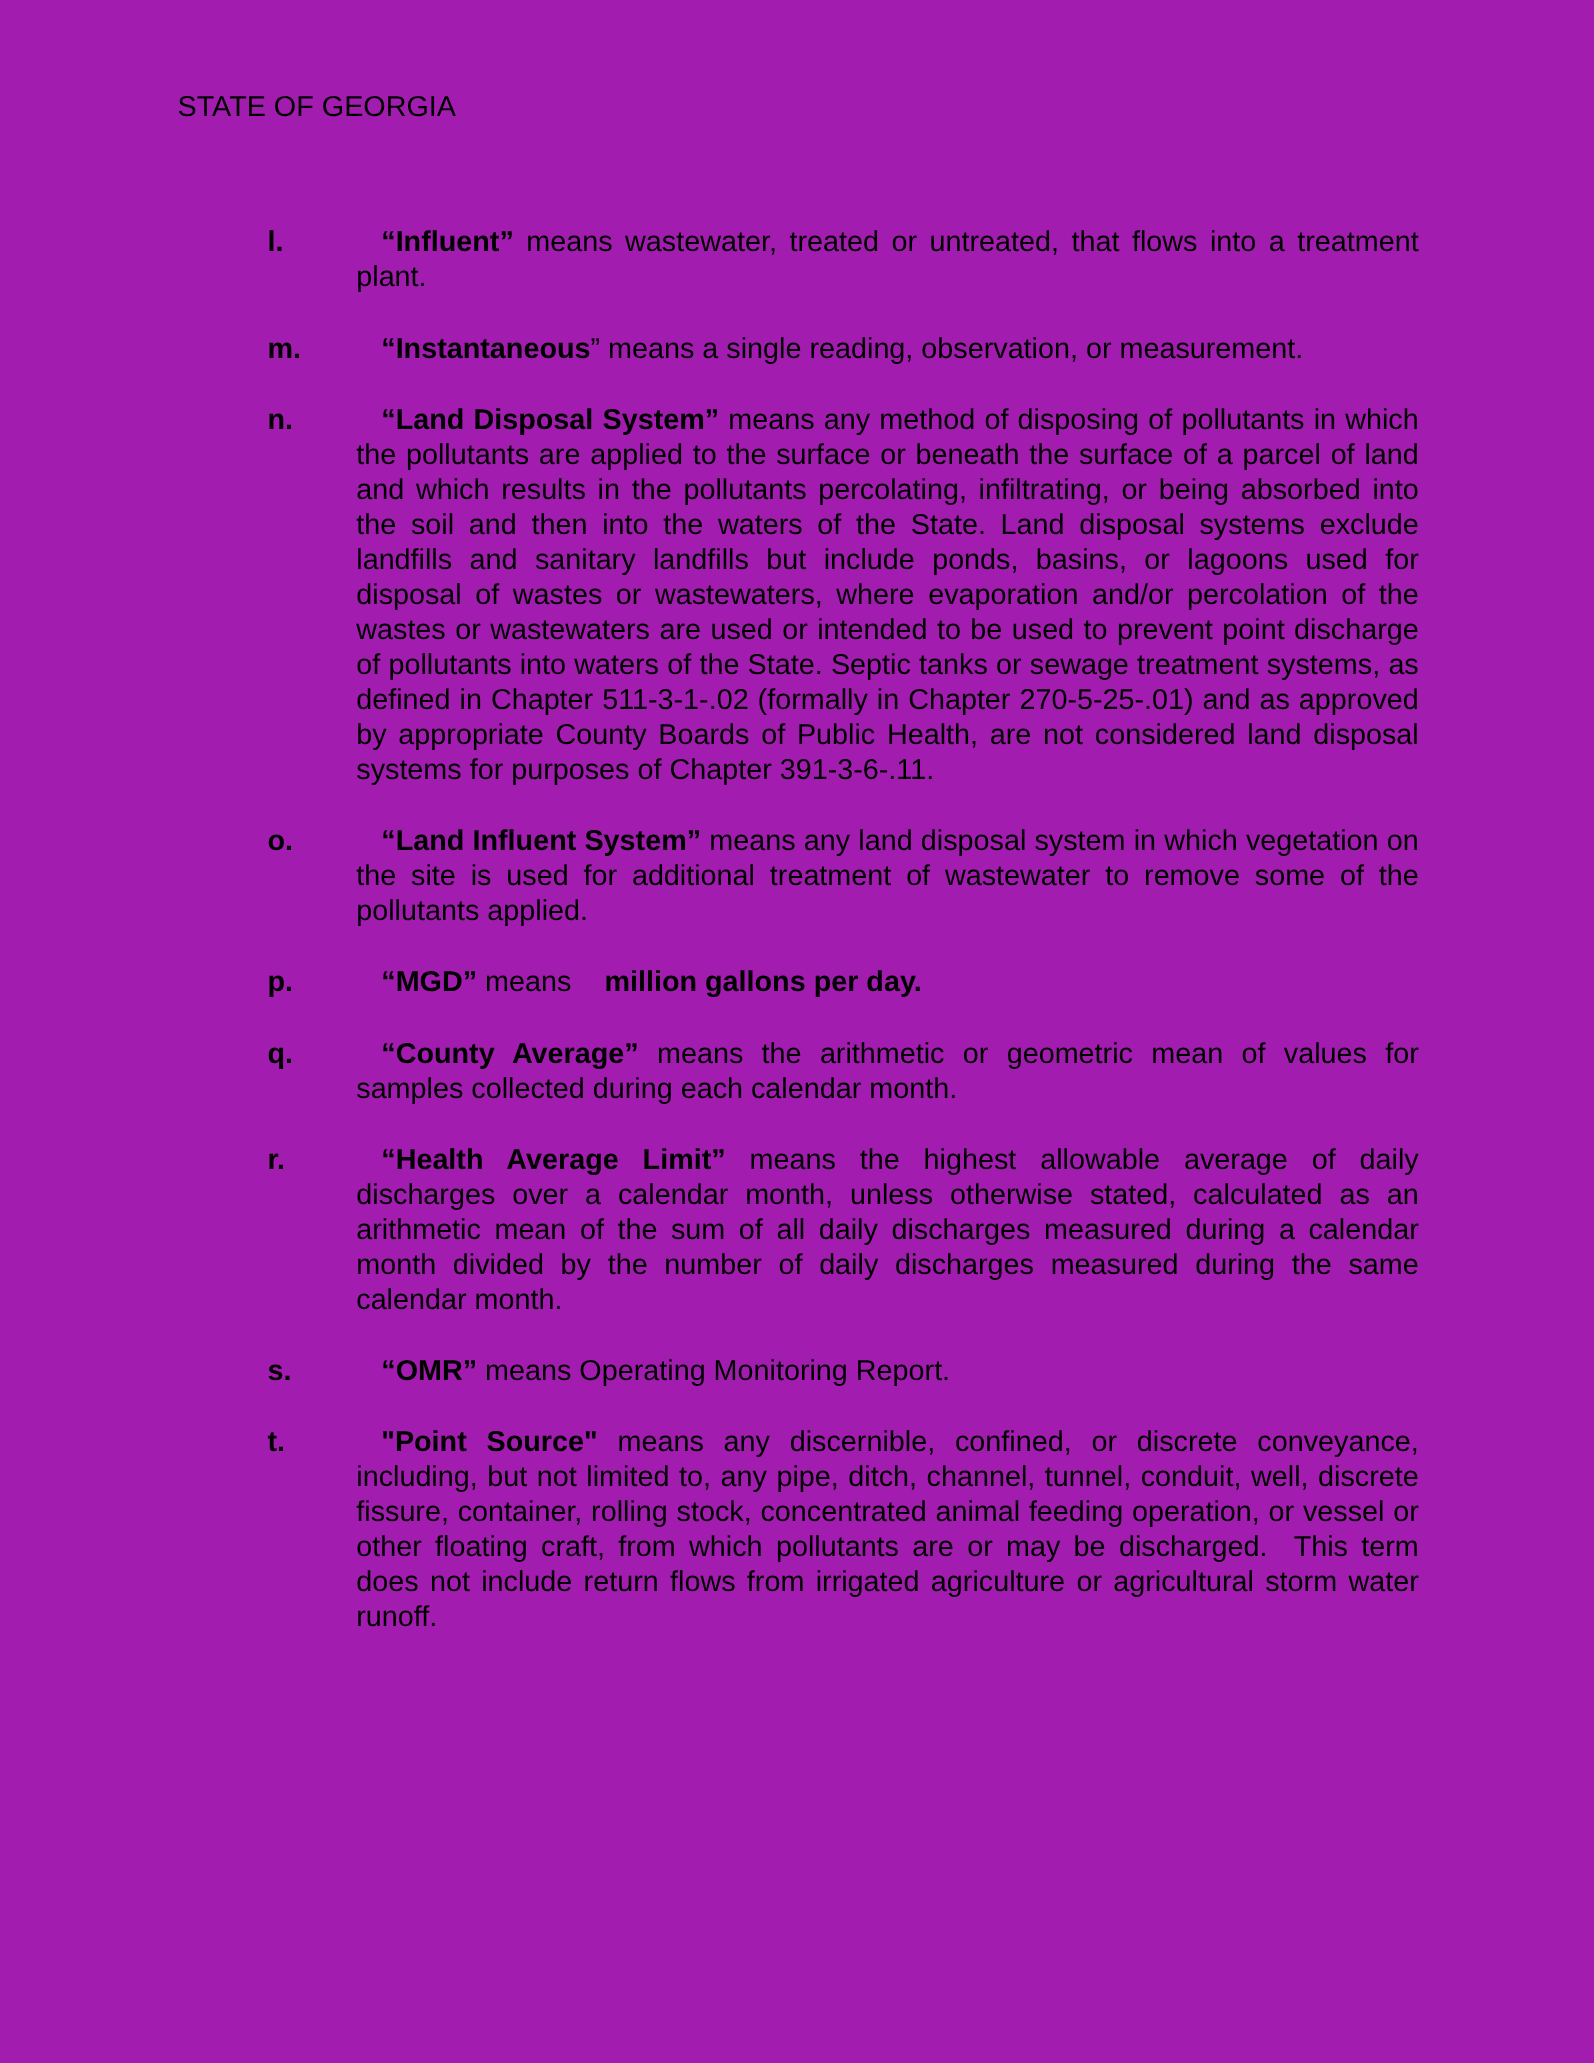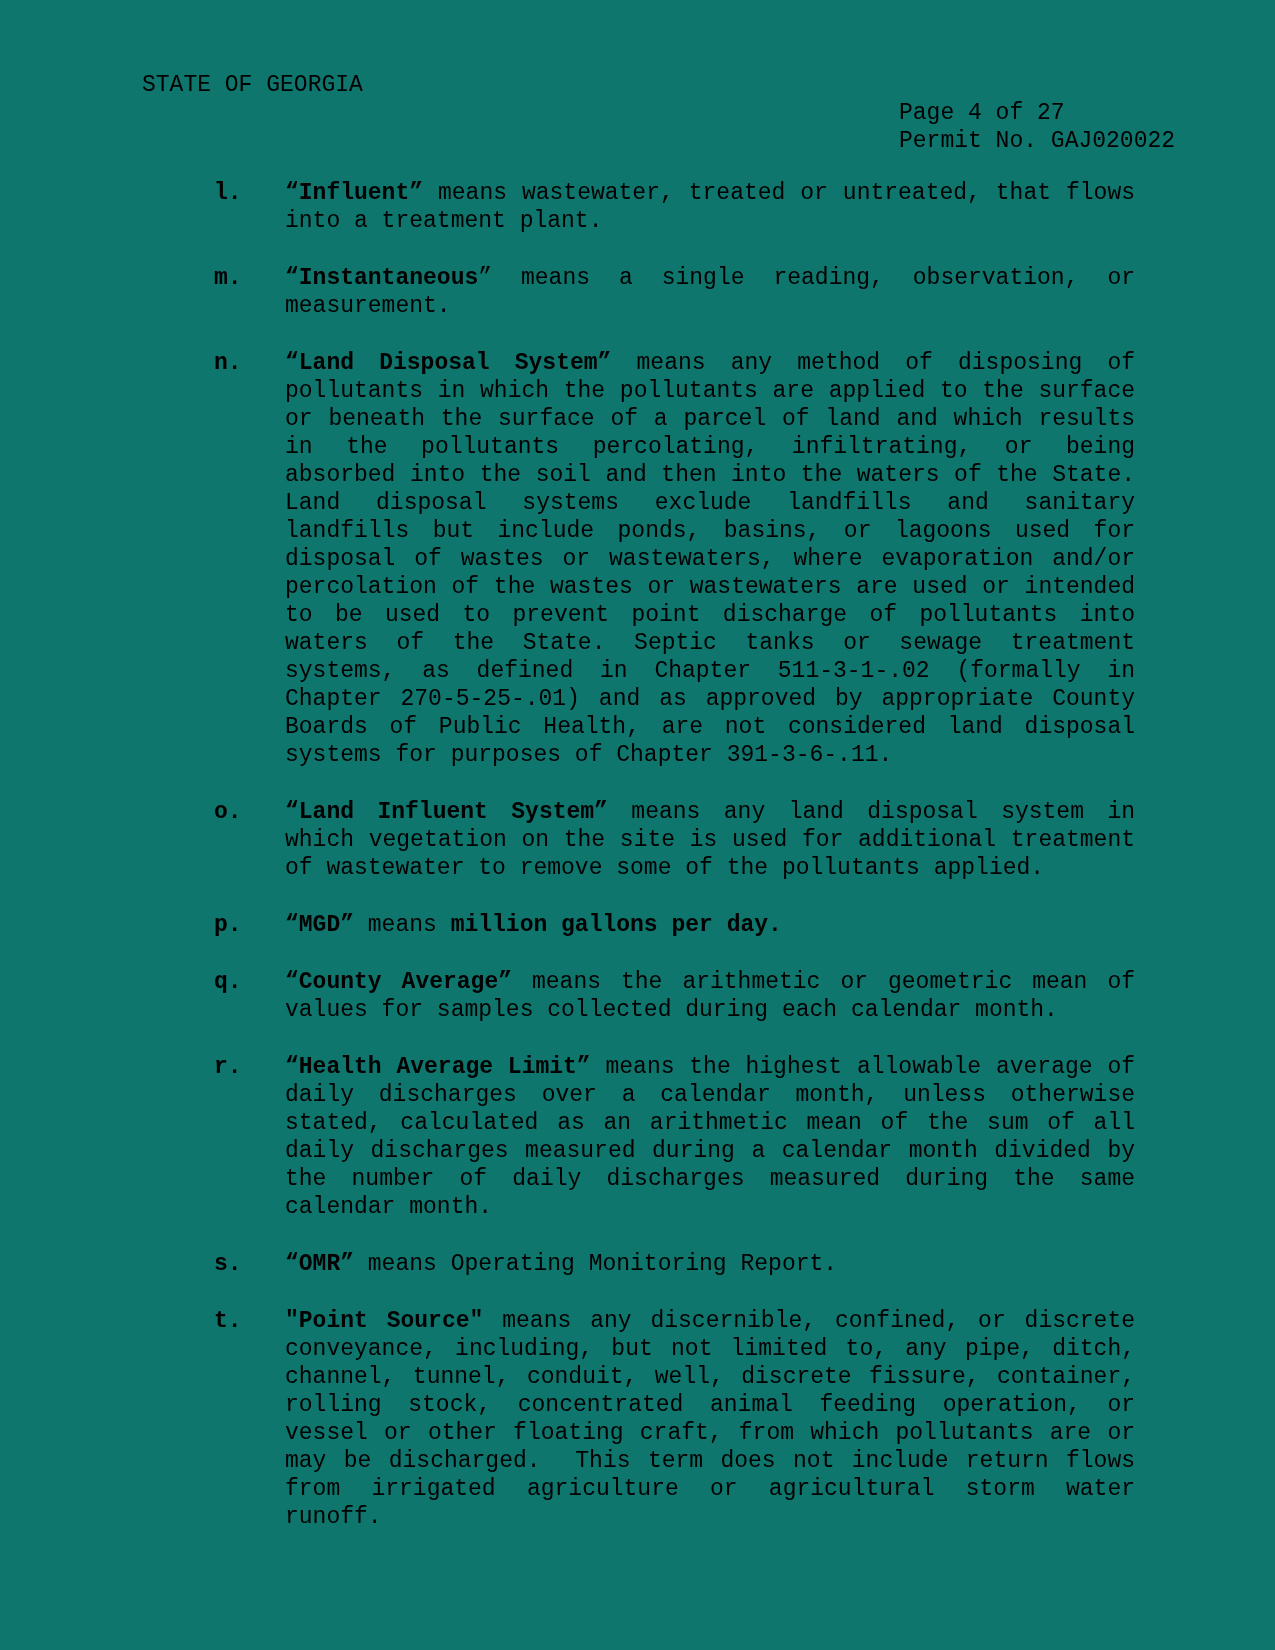--- a/index.html
+++ b/index.html
@@ -4,23 +4,23 @@
 <style>
   html, body {
     margin: 0;
     padding: 0;
     background: #ffffff;
   }
   .page {
     position: relative;
     width: 1275px;
     height: 1650px;
-    background: #0f766e;
+    background: #a21caf;
     color: #000000;
-    font-family: Liberation Mono, monospace;
+    font-family: Liberation Sans, sans-serif;
     overflow: hidden;
   }
   .doc-header {
     position: absolute;
     top: 71px;
     left: 142px;
     width: 995px;
     font-size: 23px;
     line-height: 28px;
   }
@@ -52,34 +52,31 @@
     flex: 0 0 71px;
     font-weight: 700;
   }
   .def-text {
     flex: 1 1 auto;
     margin: 0;
     text-align: justify;
   }
   .def-text b {
     font-weight: 700;
+    margin-left: 20px;
   }
 </style>
 </head>
 <body>
 
 <div class="page">
 
   <header class="doc-header">
     <div class="header-left">
       <div>STATE OF GEORGIA</div>
-    </div>
-    <div class="header-right">
-      <div>Page 4 of 27</div>
-      <div>Permit No. GAJ020022</div>
     </div>
   </header>
 
   <main class="definitions">
       <div class="def-row">
         <span class="def-label">l.</span>
         <p class="def-text"><b>“Influent”</b><span> means wastewater, treated or untreated, that flows into a treatment plant.</span></p>
       </div>
       <div class="def-row">
         <span class="def-label">m.</span>

